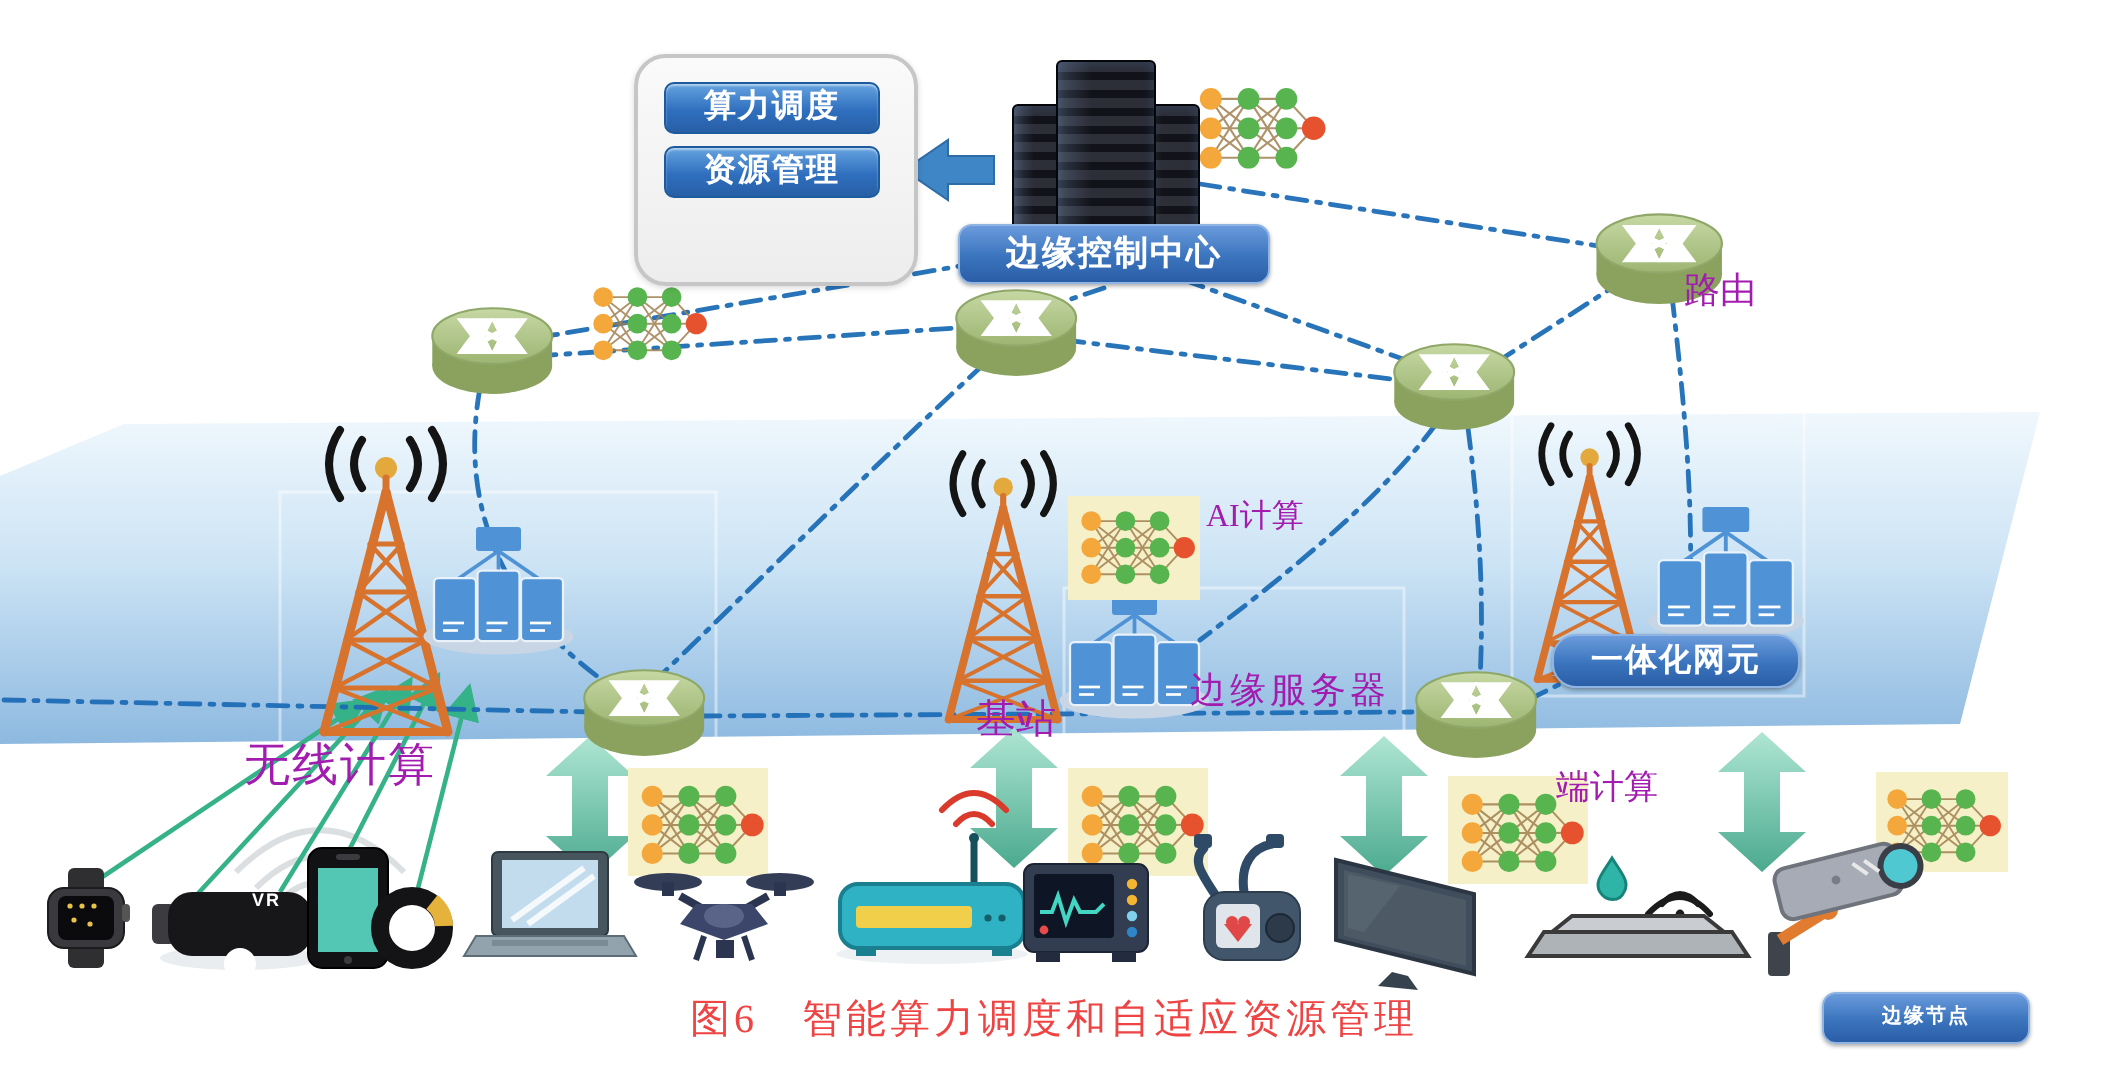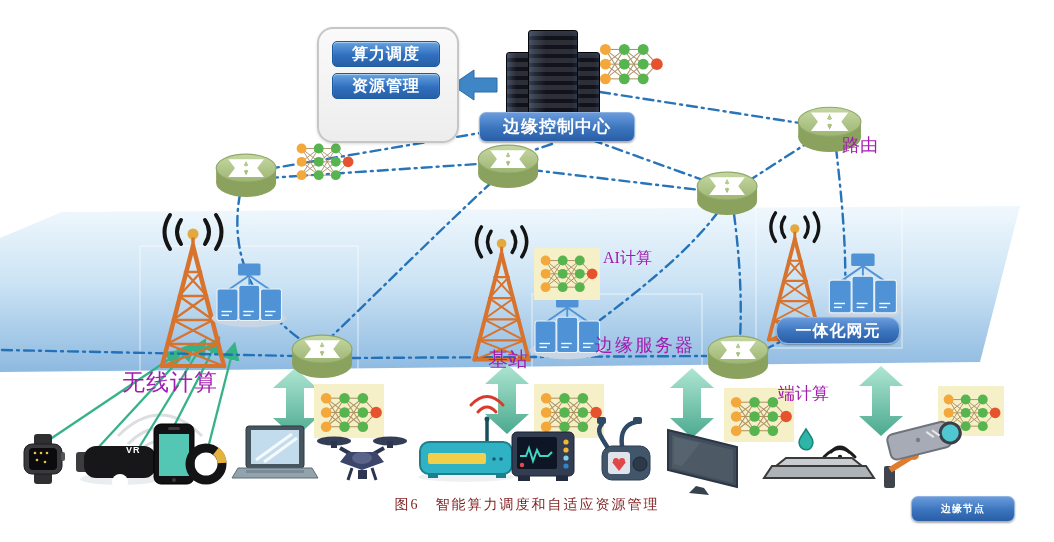--- a/index.html
+++ b/index.html
@@ -22,22 +22,22 @@
   .srv{position:absolute;border:1px solid #05060a;border-radius:3px;
        background:linear-gradient(90deg,rgba(160,190,230,.22),rgba(255,255,255,0) 35%),
        repeating-linear-gradient(180deg,#2c2e38 0px,#2c2e38 5px,#12131a 5px,#12131a 9px);
        box-shadow:inset 0 0 6px rgba(90,140,200,.28);}
   
   .badge{border-radius:7px;color:#fff;font-weight:bold;text-align:center;
          font-family:"Liberation Sans",sans-serif;
          background:linear-gradient(180deg,#6a9bdc,#3a74bd 55%,#2a5ea6);
          border:1px solid #8fb4e4;box-shadow:0 1px 2px rgba(0,0,0,.35);}
   .lbl{color:#a21caf;white-space:nowrap;}
-  .caption{left:0;top:496px;width:1054px;text-align:center;font-size:14px;
-           color:#7f1d1d;letter-spacing:2px;}
+  .caption{left:0;top:496px;width:1054px;text-align:center;font-size:20px;
+           color:#ef4444;letter-spacing:2px;}
 </style>
 </head>
 <body>
 
 <svg id="scene" width="1054" height="542" viewBox="0 0 1054 542">
   <defs>
     <linearGradient id="bandGrad" x1="0" y1="0" x2="0" y2="1">
       <stop offset="0" stop-color="#f0f8fd"></stop>
       <stop offset="0.45" stop-color="#cde4f5"></stop>
       <stop offset="1" stop-color="#8db9e0"></stop>

